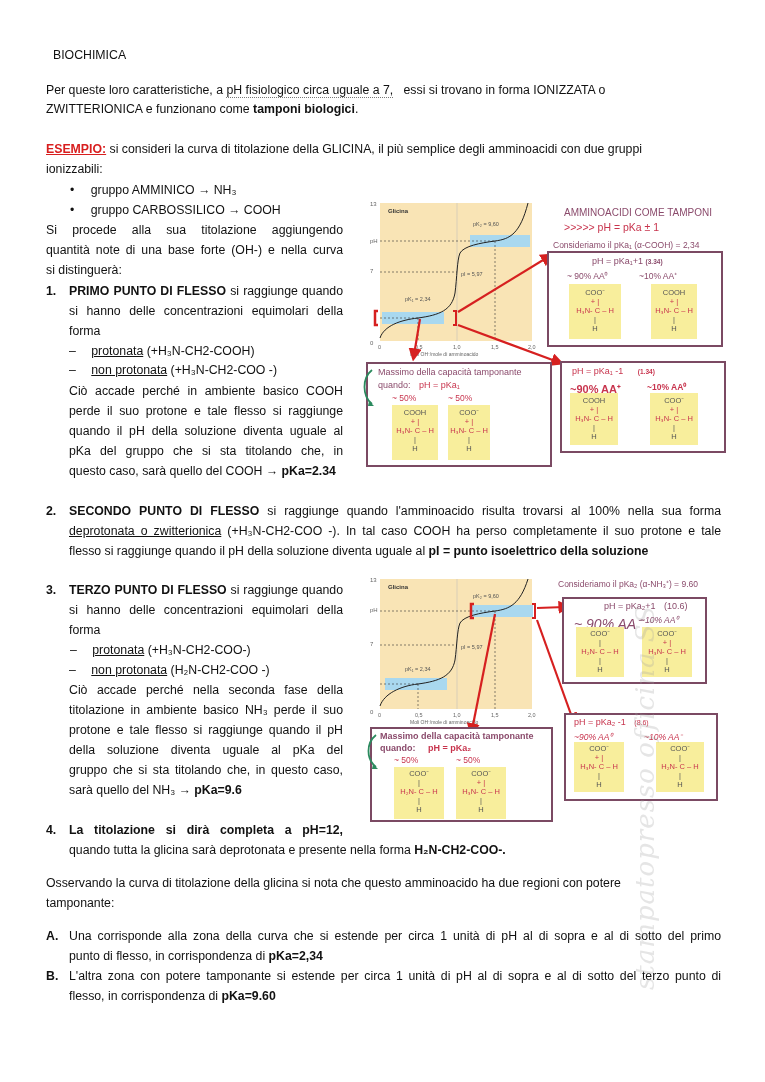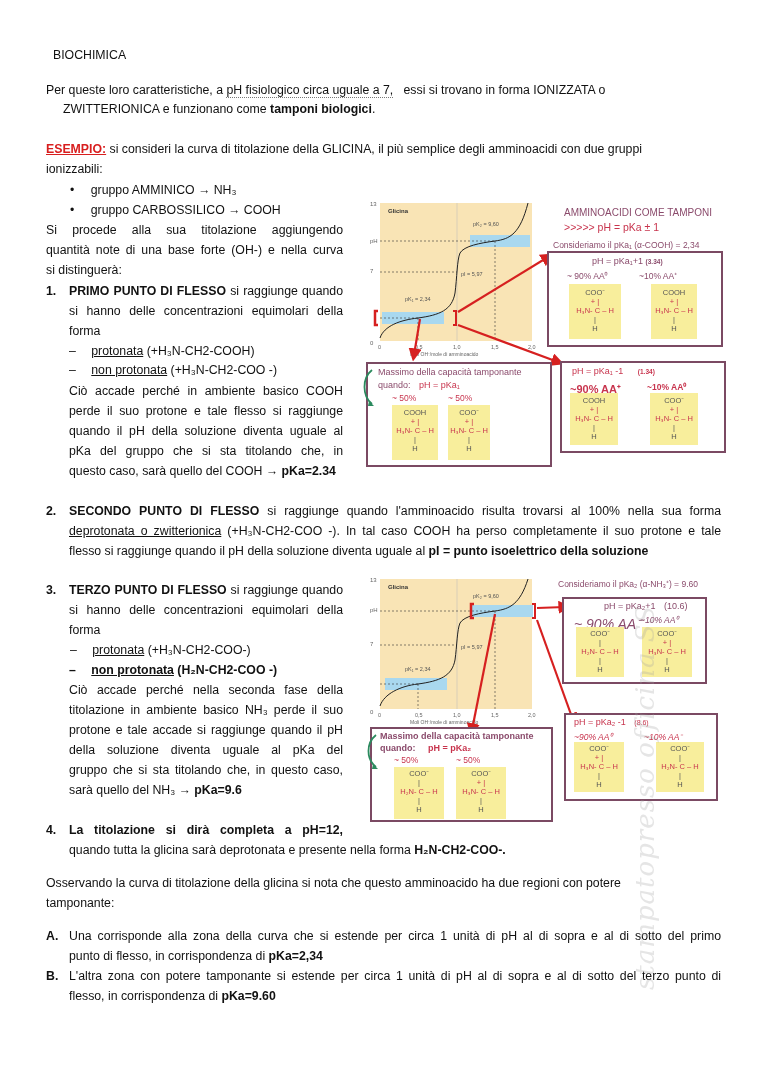--- a/index.html
+++ b/index.html
@@ -32,21 +32,21 @@
 </head>
 <body>
 
 <div class="line" style="left:53px;top:46px;">BIOCHIMICA</div>
 
 <div class="line" style="left:46px;top:81px;width:654px;">
   <span>Per queste loro caratteristiche, a</span>
   <span class="dotted">pH fisiologico circa uguale a 7,</span>
   &nbsp;&nbsp;<span>essi si trovano in forma IONIZZATA o</span>
 </div>
-<div class="line" style="left:63px;top:100px;text-align:right;">
+<div class="line" style="left:46px;top:100px;text-align:right;">
   <span>ZWITTERIONICA e funzionano come</span>
   <b>tamponi biologici</b><span>.</span>
 </div>
 
 <div class="line" style="left:46px;top:140px;">
   <span class="red-u">ESEMPIO:</span>
   <span>si consideri la curva di titolazione della GLICINA, il più semplice degli amminoacidi con due gruppi</span>
 </div>
 <div class="line" style="left:46px;top:160px;">ionizzabili:</div>
 <div class="line" style="left:70px;top:181px;">
@@ -194,24 +194,24 @@
 <div class="line" style="left:46px;top:502px;"><b>2.</b></div>
 <div class="line just" style="left:69px;top:502px;width:652px;"><b>SECONDO PUNTO DI FLESSO</b> <span>si raggiunge quando l'amminoacido risulta trovarsi al 100% nella sua forma</span></div>
 <div class="line just" style="left:69px;top:522px;width:652px;"><u>deprotonata o zwitterionica</u> <span>(+H₃N-CH2-COO -). In tal caso COOH ha perso completamente il suo protone e tale</span></div>
 <div class="line" style="left:69px;top:542px;"><span>flesso si raggiunge quando il pH della soluzione diventa uguale al</span> <b>pI = punto isoelettrico della soluzione</b></div>
 
 <div class="line" style="left:46px;top:581px;"><b>3.</b></div>
 <div class="line just" style="left:69px;top:581px;width:274px;"><b>TERZO PUNTO DI FLESSO</b> <span>si raggiunge quando</span></div>
 <div class="line just" style="left:69px;top:601px;width:274px;">si hanno delle concentrazioni equimolari della</div>
 <div class="line" style="left:69px;top:621px;">forma</div>
 <div class="line" style="left:70px;top:641px;">– <span style="margin-left:12px;"><u>protonata</u> <span>(+H₃N-CH2-COO-)</span></span></div>
-<div class="line" style="left:69px;top:661px;font-weight:bold;">– <span style="margin-left:12px;"><u>non protonata</u> <span>(H₂N-CH2-COO -)</span></span></div>
+<div class="line" style="left:69px;top:661px;">– <span style="margin-left:12px;"><u>non protonata</u> <span>(H₂N-CH2-COO -)</span></span></div>
 <div class="line just" style="left:69px;top:681px;width:274px;">Ciò accade perché nella seconda fase della</div>
 <div class="line just" style="left:69px;top:701px;width:274px;">titolazione in ambiente basico NH₃ perde il suo</div>
-<div class="line just" style="left:69px;top:721px;width:274px;">protone e tale accade si raggiunge quando il pH</div>
+<div class="line just" style="left:69px;top:721px;width:274px;">protone e tale flesso si raggiunge quando il pH</div>
 <div class="line just" style="left:69px;top:741px;width:274px;">della soluzione diventa uguale al pKa del</div>
 <div class="line just" style="left:69px;top:761px;width:274px;">gruppo che si sta titolando che, in questo caso,</div>
 <div class="line" style="left:69px;top:781px;"><span>sarà quello del NH₃ →</span> <b>pKa=9.6</b></div>
 
 <div class="chart" style="left:370px;top:574px;">
   <svg width="175" height="160" viewBox="0 0 175 160">
     <rect x="10" y="5" width="152" height="130" fill="#f9e4b5"></rect>
     <text x="0" y="8" font-size="6" fill="#666" font-family="Liberation Sans, sans-serif">13</text>
     <text x="0" y="38" font-size="6" fill="#666" font-family="Liberation Sans, sans-serif">pH</text>
     <text x="0" y="72" font-size="6" fill="#666" font-family="Liberation Sans, sans-serif">7</text>

